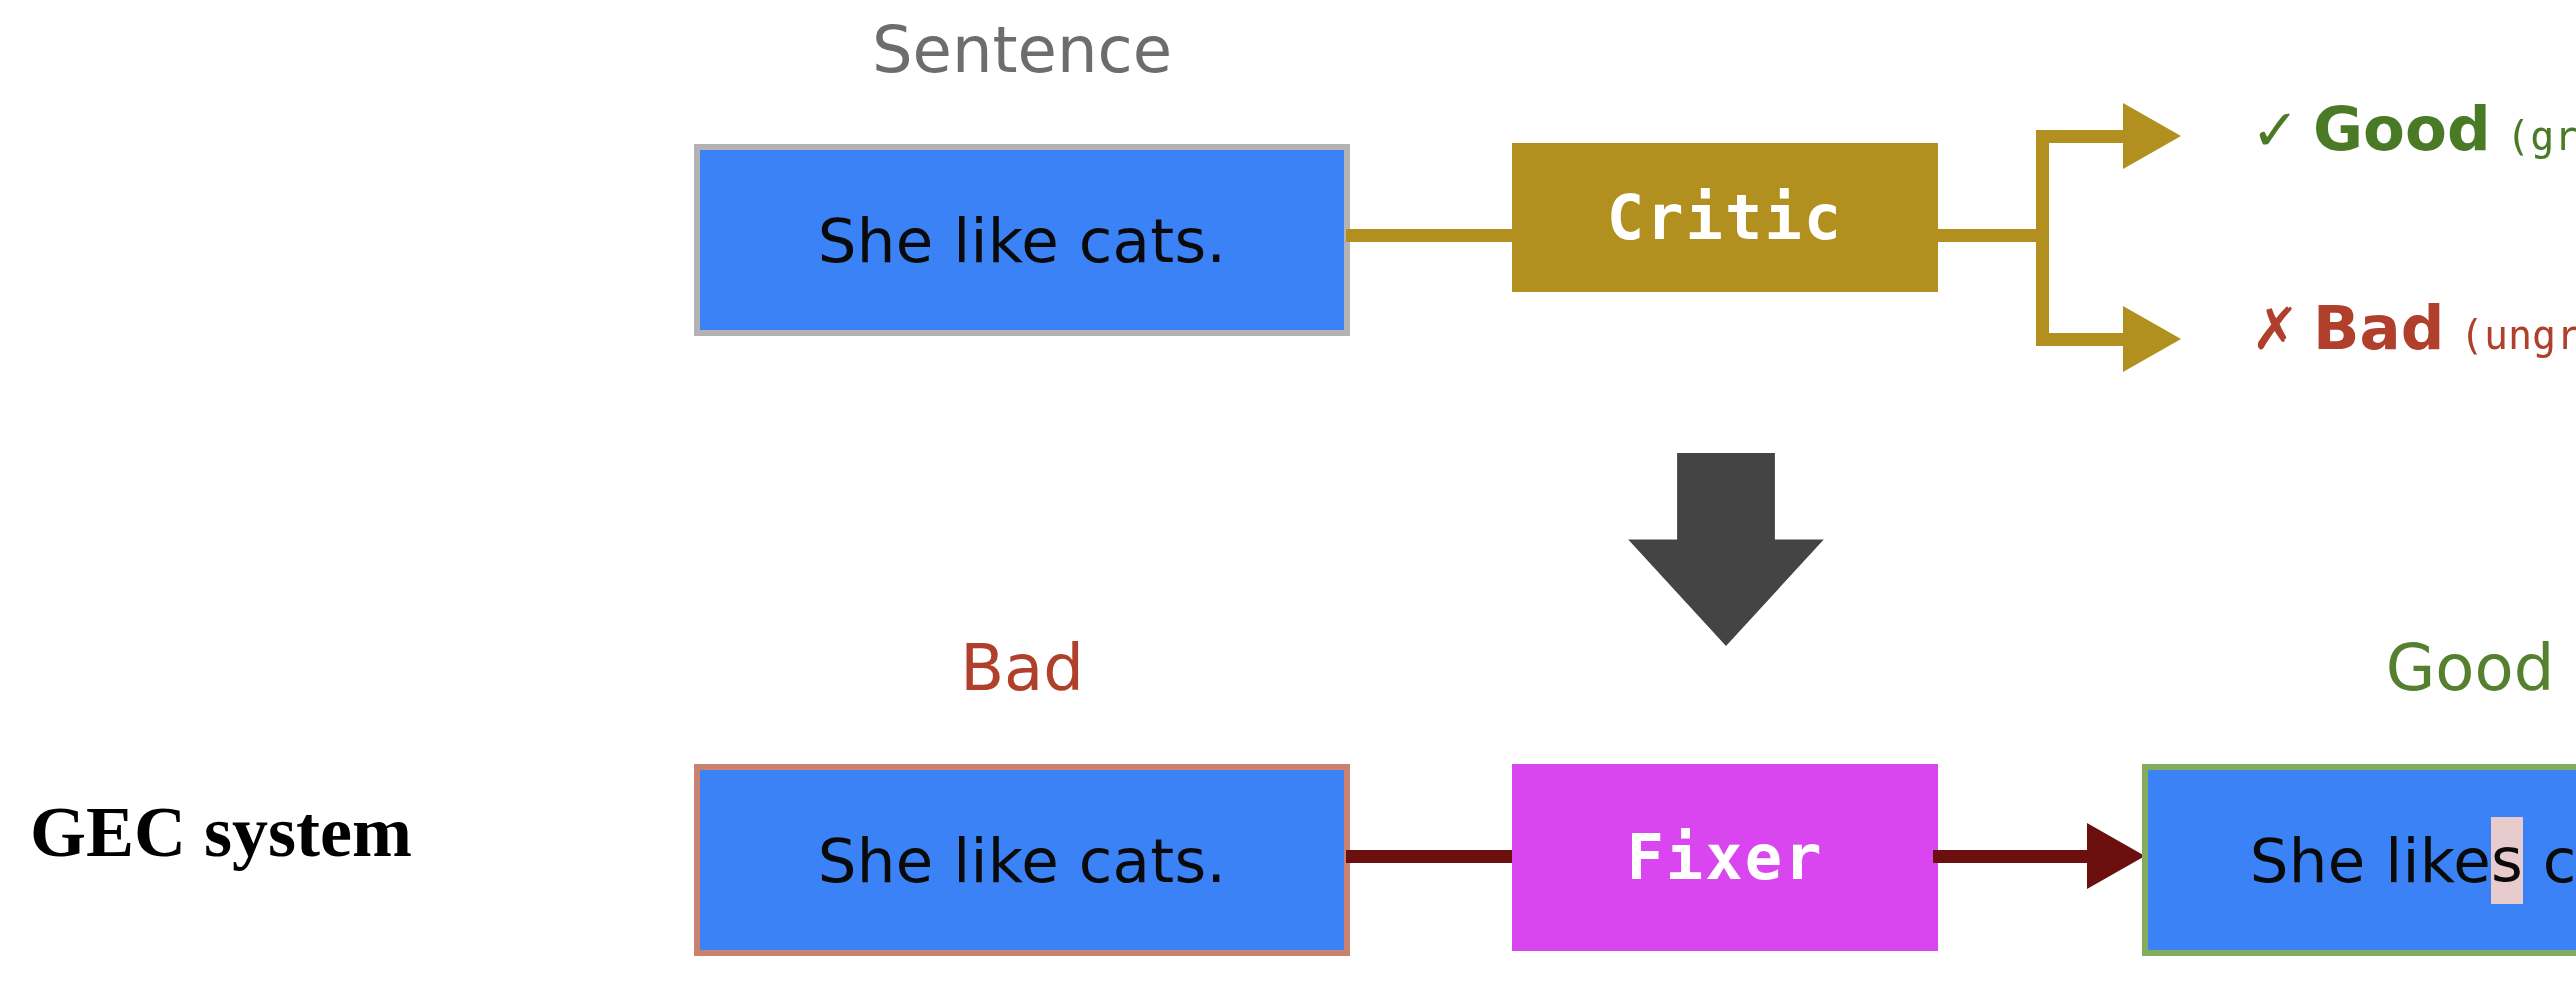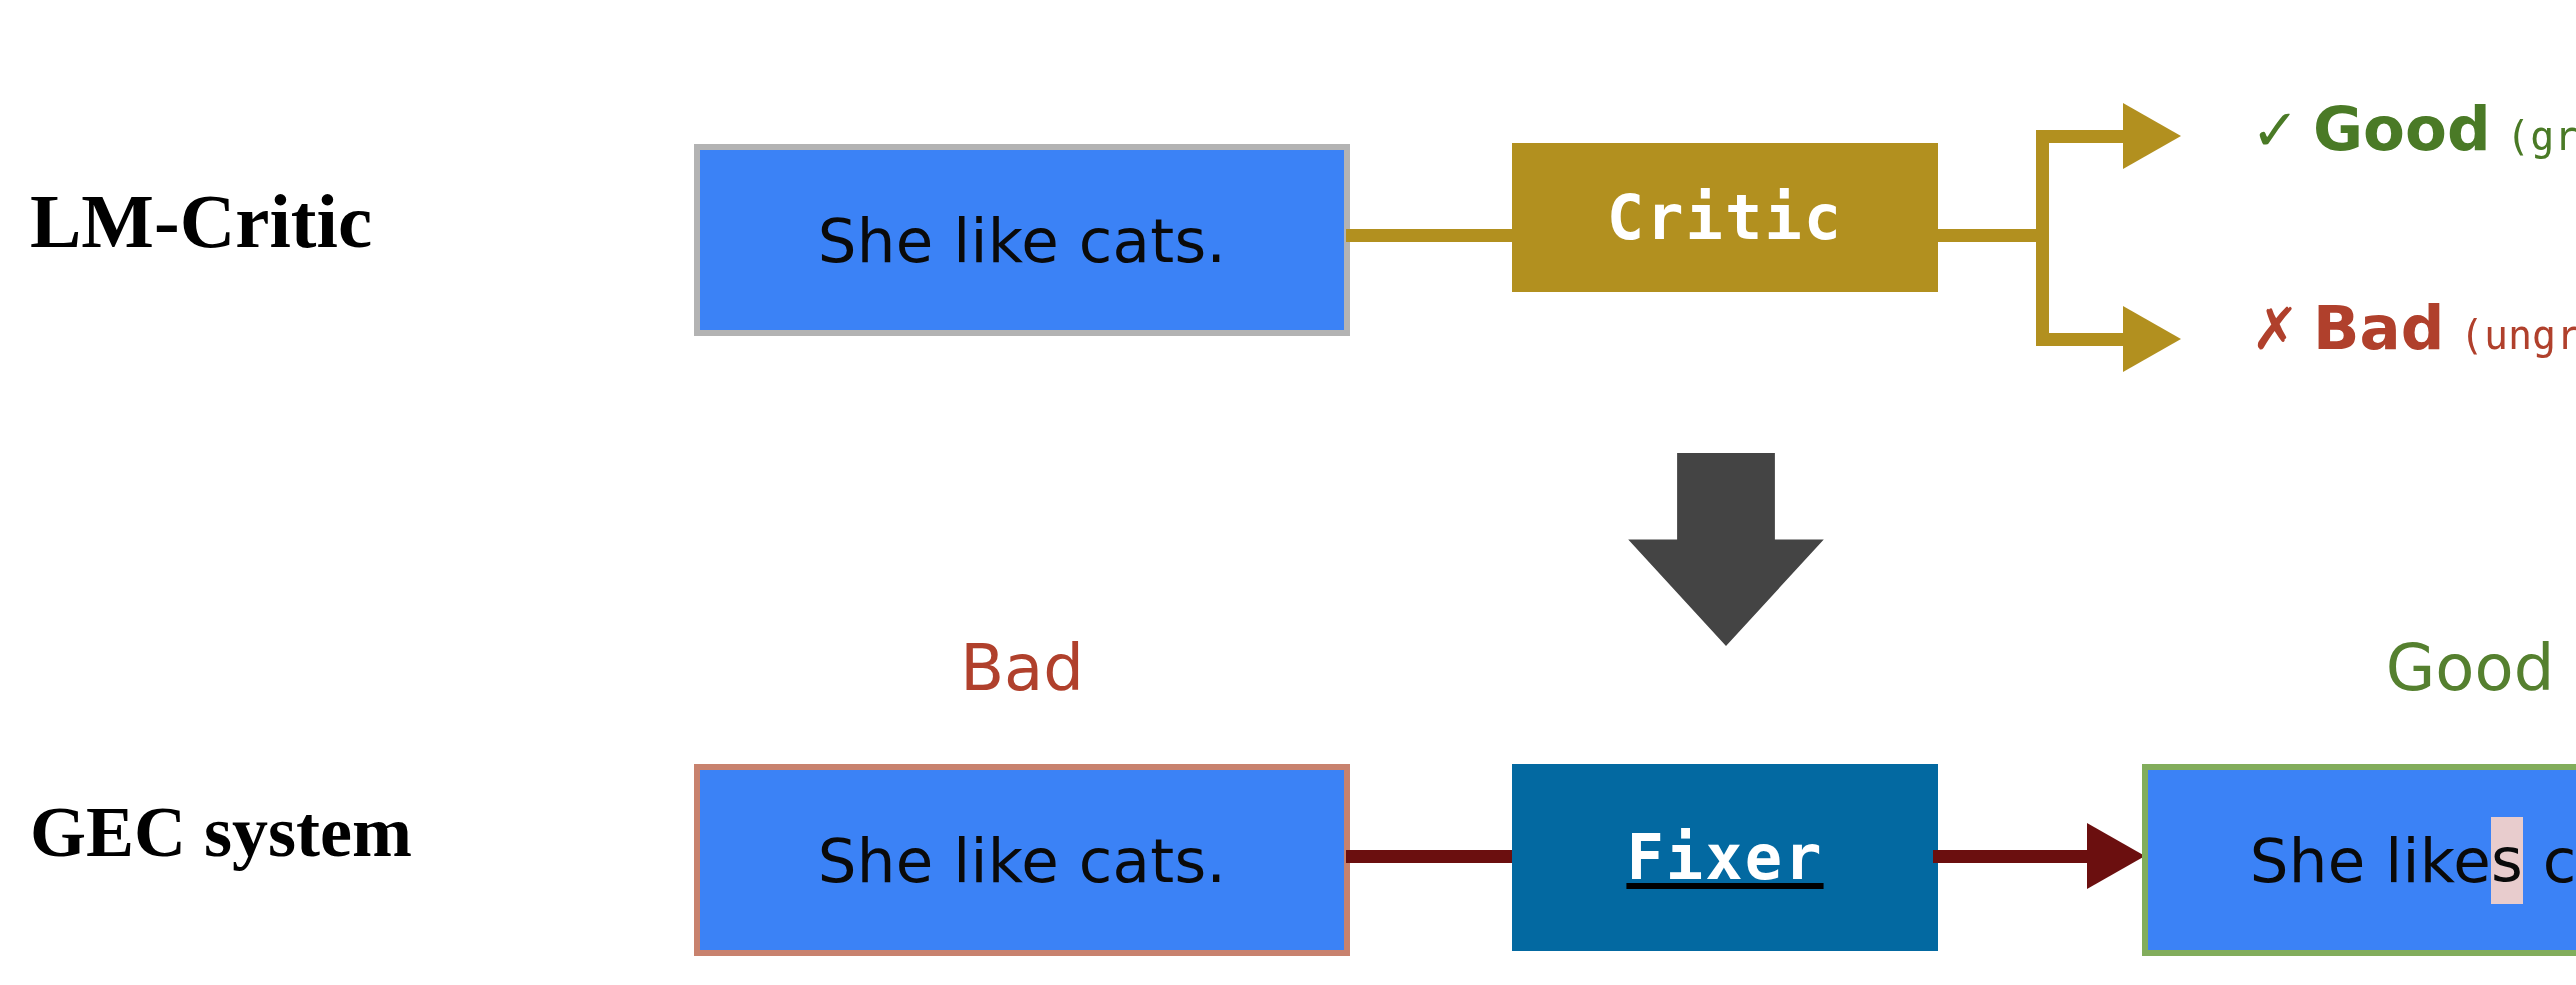--- a/index.html
+++ b/index.html
@@ -66,21 +66,21 @@
   .pbox .ptext{
     font-family:"DejaVu Sans Mono", monospace;
     font-weight:bold;
     font-size:62px;
     color:#ffffff;
     letter-spacing:2.1px;
     line-height:1;
     white-space:nowrap;
   }
   #critic-box{left:1512px; top:143px;  width:426px; height:149px; background:#b2901f;}
-  #fixer-box{ left:1512px; top:764px; width:426px; height:187px; background:#0369a1;text-decoration:underline;}
+  #fixer-box{ left:1512px; top:764px; width:426px; height:187px; background:#d946ef;}
 
   
   .hline{position:absolute;}
   .vline{position:absolute;}
   .ahead{position:absolute;width:0;height:0;border-style:solid;}
 
   
   .gold{background:#b2901f;}
   #gold-line-1{left:1346px; top:229px; width:170px; height:13.4px;}
   #gold-line-2{left:1933px; top:229px; width:114px; height:13.4px;}
@@ -127,22 +127,22 @@
     margin-left:15.5px;
   }
   #verdict-good{left:2251px; top:98px; color:#4a7a26;}
   #verdict-bad {left:2251px; top:297px; color:#b0402c;}
 </style>
 </head>
 <body>
 
 <div class="stage">
 
-  <div class="rowlabel" id="lmcritic-label">LM-Critic</div>
 
+  <div class="caption" id="sentence-caption">Sentence</div>
 
   <div class="sbox" id="sentence-box">
     <span class="stext">She like cats.</span>
   </div>
 
   <div class="hline gold" id="gold-line-1"></div>
 
   <div class="pbox" id="critic-box">
     <span class="ptext">Critic</span>
   </div>

